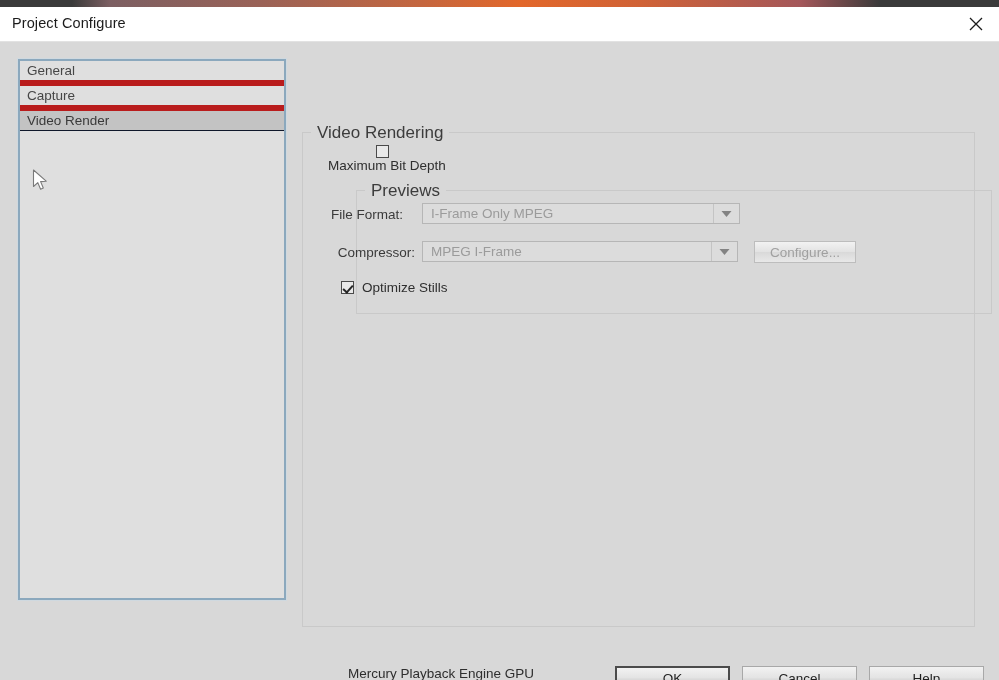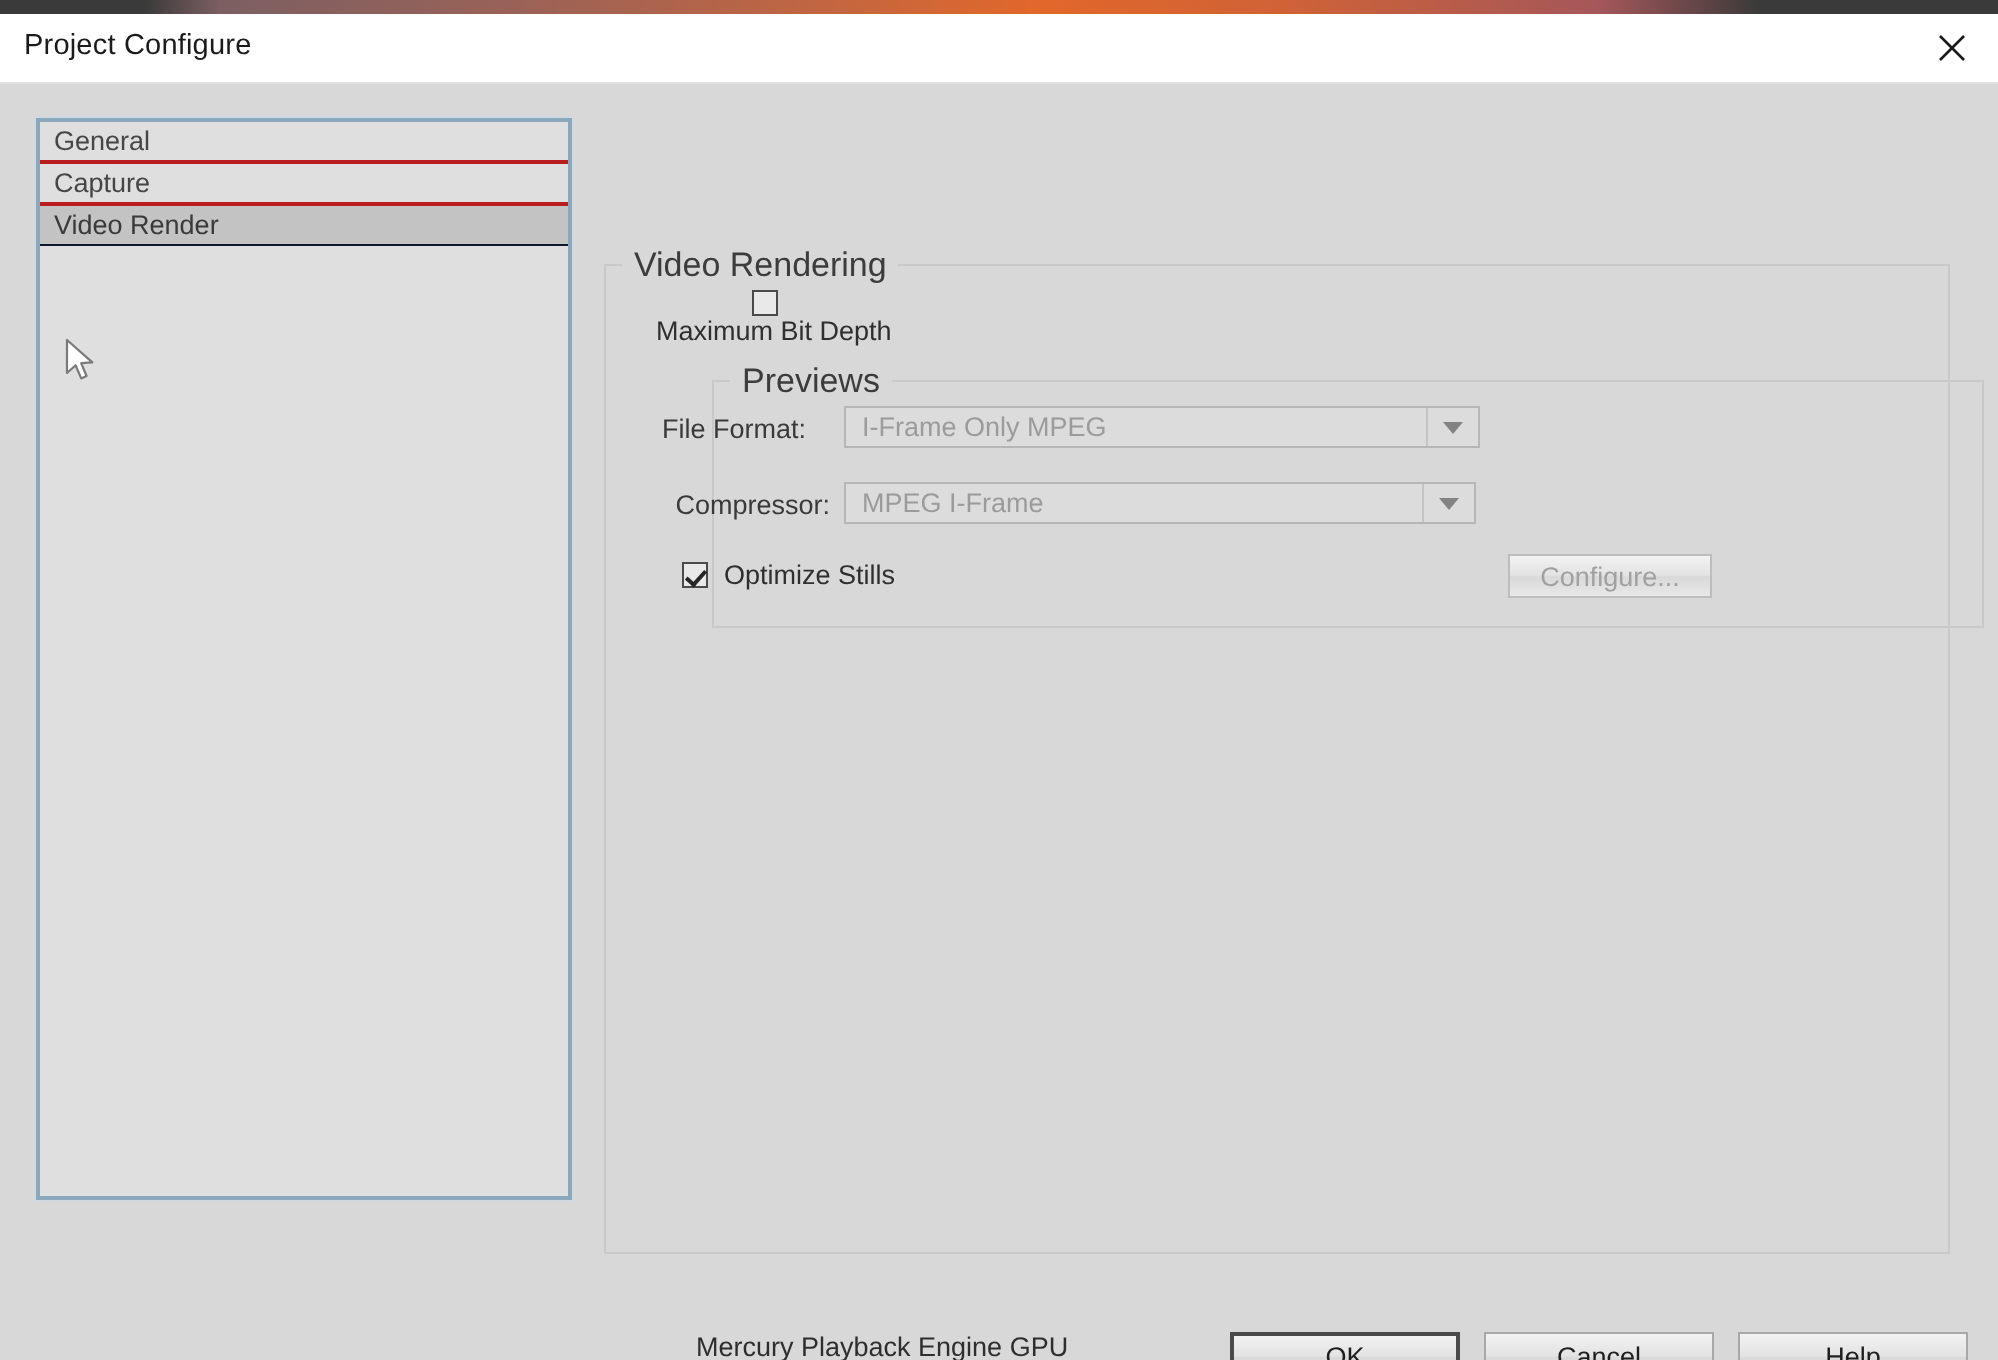--- a/index.html
+++ b/index.html
@@ -74,21 +74,21 @@
     border: 2px solid #8ba8bd;
     box-shadow: 0 0 0 1px #cfd9e0;
     overflow: hidden;
   }
   .cat-item {
     height: 19px;
     line-height: 19px;
     padding-left: 7px;
     font-size: 13.5px;
     color: #464646;
-    border-bottom: 2px solid #b91c1c;
+    border-bottom: 6px solid #b91c1c;
     cursor: default;
     white-space: nowrap;
   }
   .cat-item.selected {
     background: #c3c3c3;
     color: #3a3a3a;
     border-bottom: 1px solid #0f172a;
   }
 
   
@@ -222,21 +222,21 @@
     background: linear-gradient(180deg, #f2f2f2 0%, #e3e3e3 48%, #d9d9d9 52%, #e8e8e8 100%);
     border: 1px solid #a8a8a8;
     font-size: 13.5px;
     color: #1e1e1e;
     display: flex;
     align-items: center;
     justify-content: center;
     cursor: default;
     white-space: nowrap;
   }
-  .btn.disabled { color: #a0a0a0; border-color: #bdbdbd; margin-top: 36px; }
+  .btn.disabled { color: #a0a0a0; border-color: #bdbdbd; }
   .btn.default {
     border: 2px solid #4b4b4b;
   }
 
   #configure-button { left: 754px; top: 199px; width: 102px; height: 22px; }
 
   #ok-button     { left: 615px; top: 624px; width: 115px; height: 25px; }
   #cancel-button { left: 742px; top: 624px; width: 115px; height: 25px; }
   #help-button   { left: 869px; top: 624px; width: 115px; height: 25px; }
 

